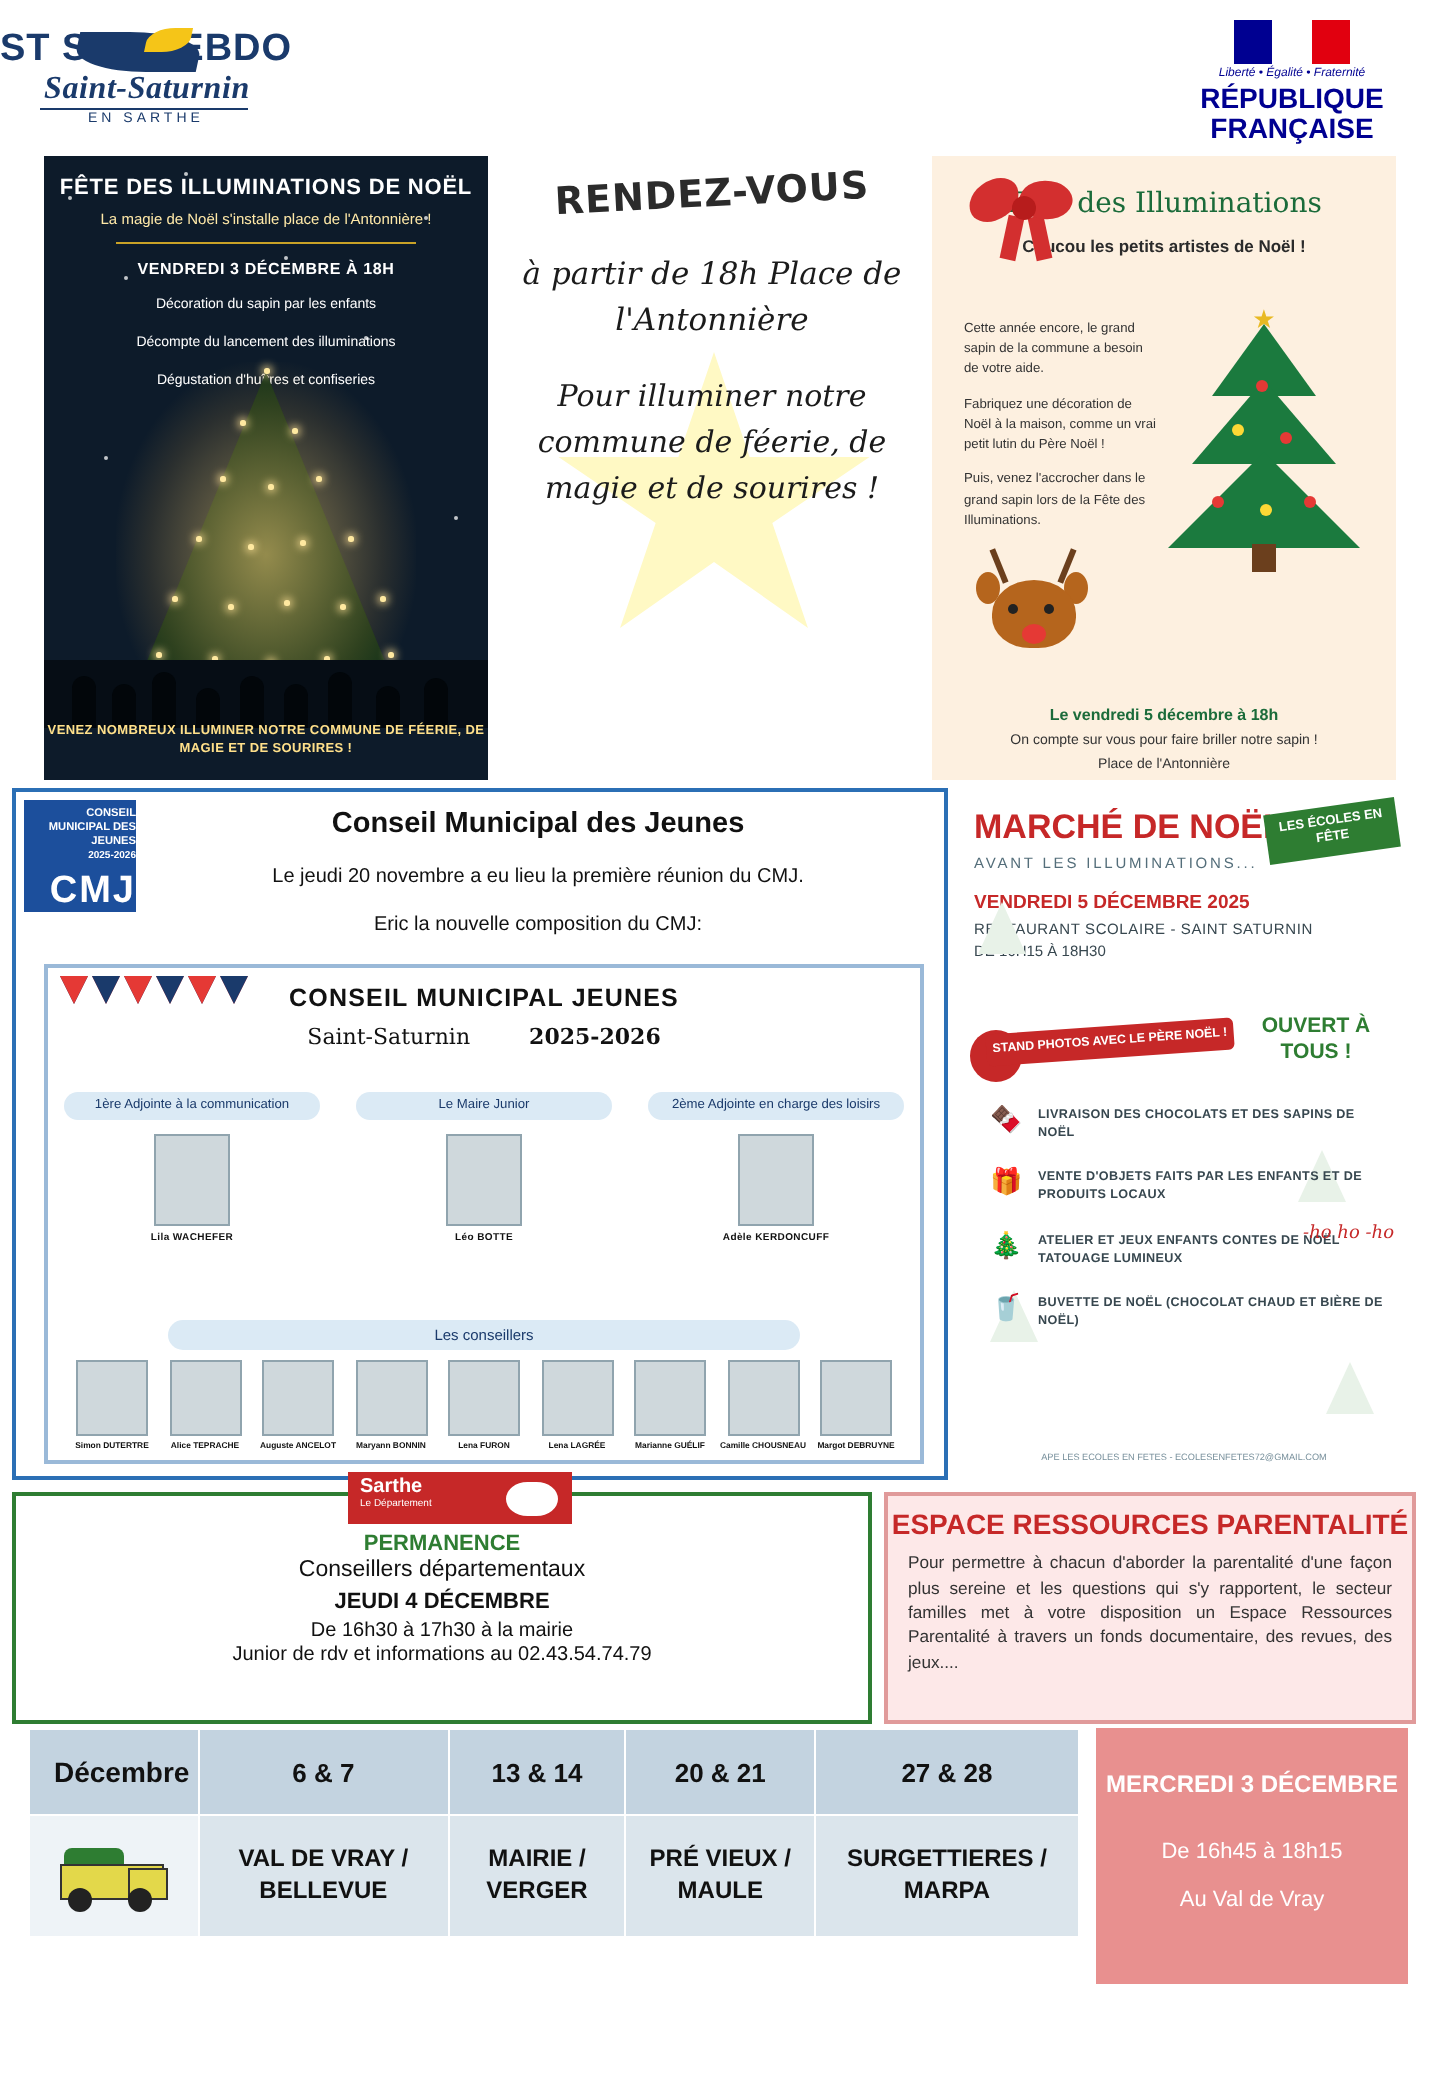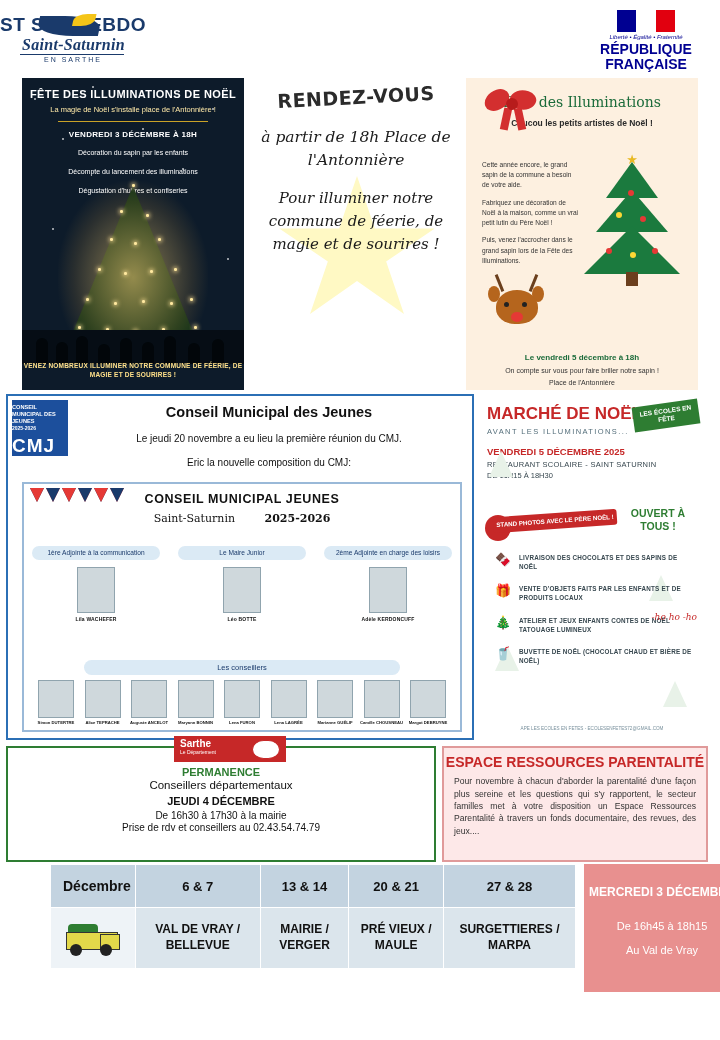--- a/index.html
+++ b/index.html
@@ -107,21 +107,21 @@
   .poster2 .p2foot { position:absolute; left:0; right:0; bottom:28px; text-align:center;
      font-size:8px; font-weight:bold; color:#1b6b3a; }
   .poster2 .p2foot2 { position:absolute; left:0; right:0; bottom:16px; text-align:center; font-size:7px; color:#333; }
   .poster2 .p2place { position:absolute; left:0; right:0; bottom:4px; text-align:center; font-size:7px; color:#333; }
 
   
   .row2 { position:relative; height:350px; }
   .cmj-box { position:absolute; left:6px; top:0; width:464px; height:342px;
      border:2px solid #2b6fb5; background:#fff; }
   .cmj-logo { position:absolute; left:4px; top:4px; width:56px; height:56px; background:#1c4f9c; color:#fff;
-     font-size:5.6px; font-weight:bold; text-align:left; line-height:1.25; padding-top:4px; box-sizing:border-box; }
+     font-size:5.6px; font-weight:bold; text-align:right; line-height:1.25; padding-top:4px; box-sizing:border-box; }
   .cmj-logo .big { font-size:19px; letter-spacing:1px; margin-top:3px; color:#fff; }
   .cmj-head { padding:6px 8px 0 66px; }
   .cmj-head h2 { margin:2px 0 4px; font-size:14.5px; text-align:center; color:#111; }
   .cmj-head p { margin:13px 0; font-size:10px; text-align:center; color:#111; }
 
   .cmj-card { position:absolute; left:14px; top:86px; width:436px; height:246px;
      border:2px solid #9ab9d8; background:#fff; }
   .cmj-card .bunting { position:absolute; left:6px; top:4px; width:140px; height:26px; }
   .cmj-card .bunting i { position:absolute; top:0; width:0;height:0;
      border-left:7px solid transparent;border-right:7px solid transparent;border-top:14px solid #1a3a6b; }
@@ -181,21 +181,21 @@
   .perm .l3 { text-align:center; font-size:11px; font-weight:bold; margin-top:4px; }
   .perm .l4 { text-align:center; font-size:10px; margin-top:3px; }
   .perm .l5 { text-align:center; font-size:10px; margin-top:1px; }
 
   .espace { position:absolute; left:442px; top:2px; width:262px; height:112px;
      background:#fde8e8; border:2px solid #e09a9a; }
   .espace h3 { margin:6px 0 0; text-align:center; font-size:14px; color:#c62828; font-weight:bold; line-height:1.15; }
   .espace p { margin:5px 10px 0; font-size:8.6px; color:#333; line-height:1.45; text-align:justify; }
 
   
-  .row4 { position:relative; height:136px;margin-left:36px; }
+  .row4 { position:relative; height:136px; }
   table.dec { position:absolute; left:14px; top:0; width:526px; border-collapse:collapse; }
   table.dec th, table.dec td { border:1px solid #fff; }
   table.dec thead th { background:#c3d3e0; font-size:13px; padding:13px 4px; text-align:center; color:#111; }
   table.dec thead th.first { text-align:left; padding-left:12px; font-size:14px; }
   table.dec tbody td { background:#dbe5ec; font-size:12px; font-weight:bold; text-align:center;
      padding:10px 2px; color:#111; line-height:1.3; }
   table.dec tbody td.first { background:#eef3f7; }
   .truck { width:62px; height:40px; margin:0 auto; position:relative; }
   .truck .body{position:absolute;left:4px;bottom:8px;width:50px;height:16px;background:#e3d84a;border:1px solid #333}
   .truck .cab{position:absolute;left:38px;bottom:8px;width:18px;height:14px;background:#e3d84a;border:1px solid #333}
@@ -476,26 +476,26 @@
     <div class="perm">
       <div class="sarthe">
         <div class="txt">Sarthe</div>
         <div class="sub">Le Département</div>
         <div class="ball"></div>
       </div>
       <div class="h">PERMANENCE</div>
       <div class="l2">Conseillers départementaux</div>
       <div class="l3">JEUDI 4 DÉCEMBRE</div>
       <div class="l4">De 16h30 à 17h30 à la mairie</div>
-      <div class="l5">Prise de rdv et conseillers au 02.43.54.74.79</div>
+      <div class="l5">Junior de rdv et informations au 02.43.54.74.79</div>
     </div>
 
     <div class="espace">
       <h3>ESPACE RESSOURCES PARENTALITÉ</h3>
-      <p>Pour novembre à chacun d'aborder la parentalité d'une façon plus sereine et les questions qui s'y rapportent, le secteur familles met à votre disposition un Espace Ressources Parentalité à travers un fonds documentaire, des revues, des jeux....</p>
+      <p>Pour permettre à chacun d'aborder la parentalité d'une façon plus sereine et les questions qui s'y rapportent, le secteur familles met à votre disposition un Espace Ressources Parentalité à travers un fonds documentaire, des revues, des jeux....</p>
     </div>
   </div>
 
   <div class="row4">
     <table class="dec">
       <thead>
         <tr>
           <th class="first">Décembre</th>
           <th>6 &amp; 7</th>
           <th>13 &amp; 14</th>

